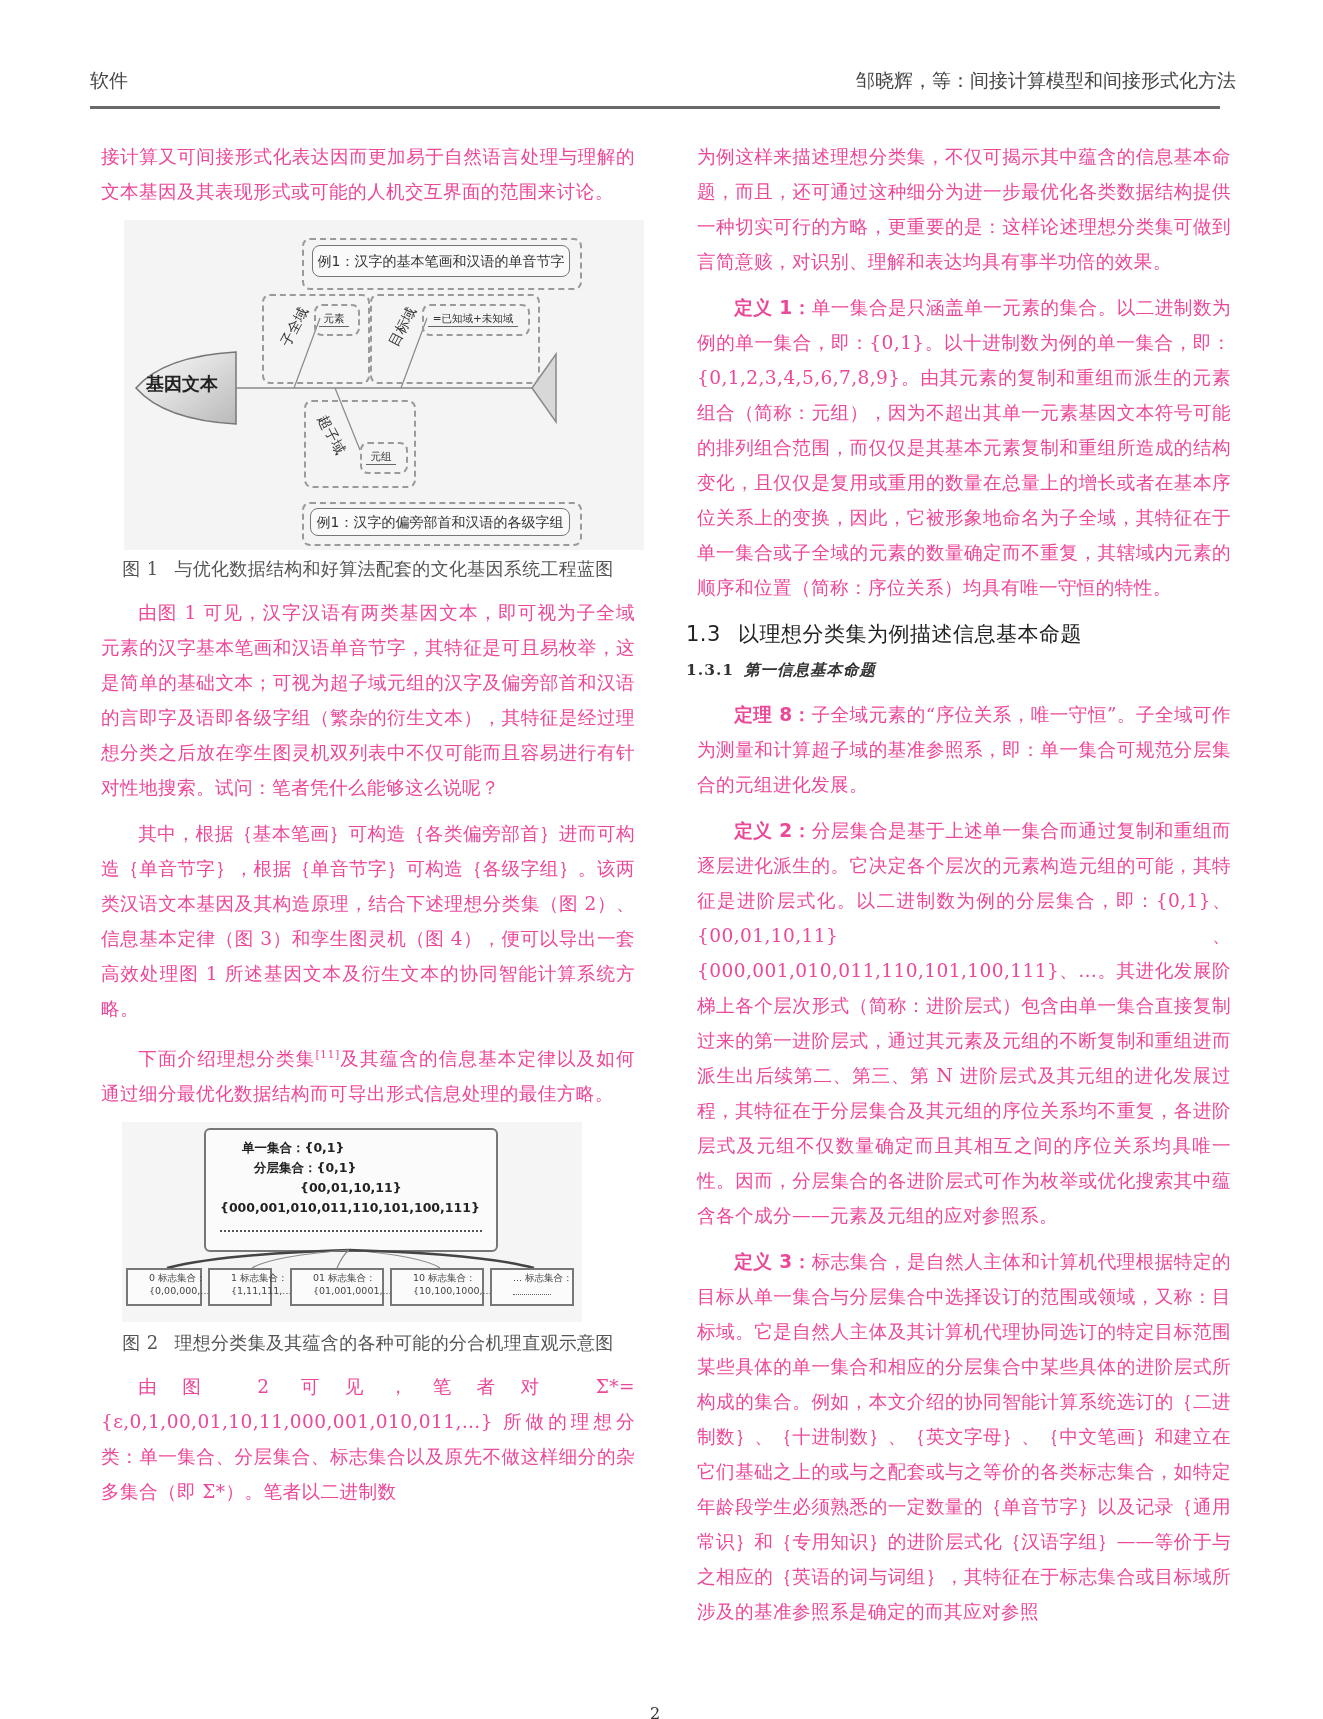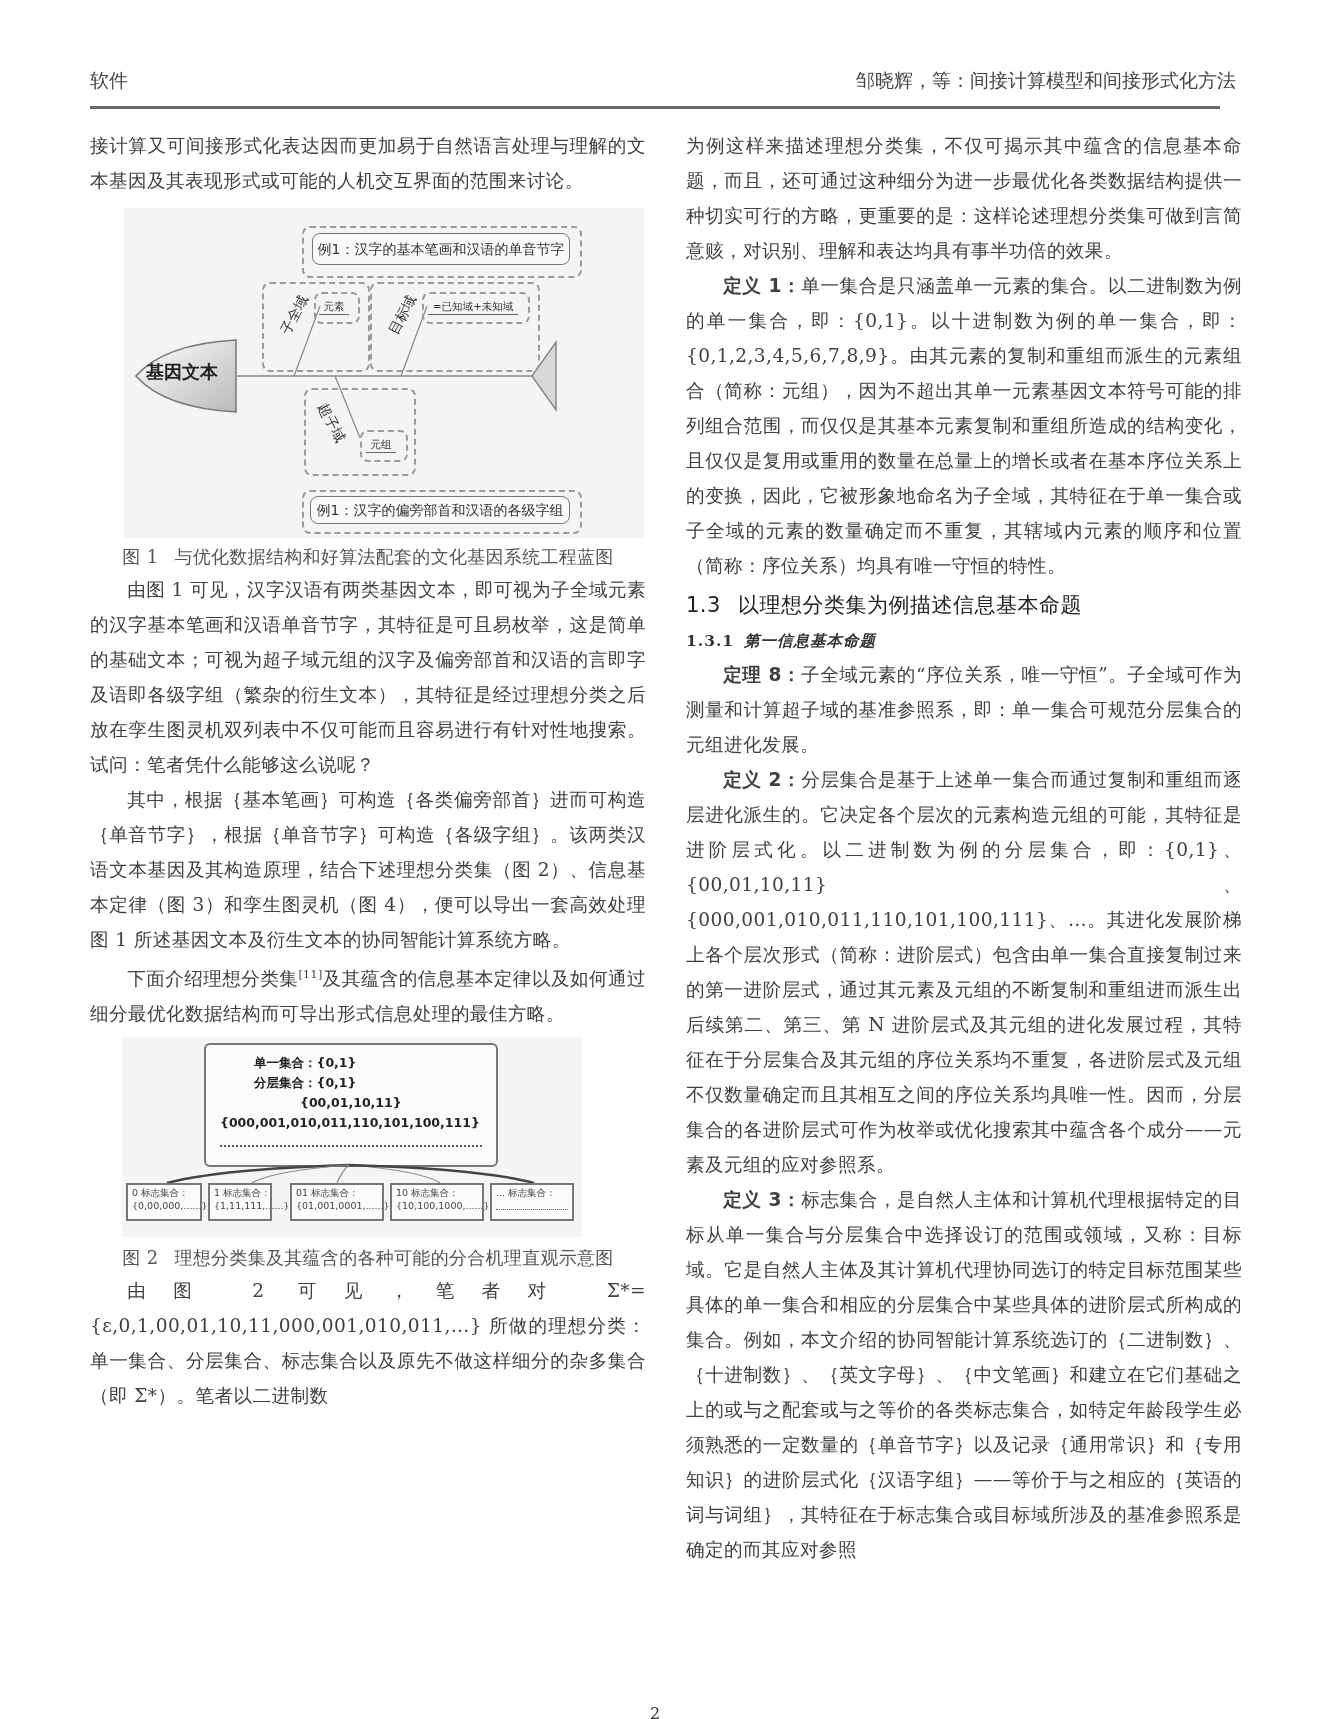--- a/index.html
+++ b/index.html
@@ -7,22 +7,22 @@
          font-family:"DejaVu Serif", "Liberation Serif", serif; color:#2a2a2a; }
   .header { position:absolute; left:90px; right:87px; top:62px; height:44px; }
   .header .left { position:absolute; left:0; top:6px; font-size:19px; color:#444; }
   .header .right { position:absolute; right:0; top:6px; font-size:19px; color:#444; }
   .header-rule { position:absolute; left:90px; right:103px; top:106px; height:3px; background:#6a6a6a; }
 
   .col { position:absolute; top:128px; width:556px; }
   .col.left { left:90px; }
   .col.right { left:686px; }
 
-  p.txt { margin:0; font-size:18.6px; line-height:35px; text-align:justify;
-          letter-spacing:0.4px; font-family:"DejaVu Serif", serif; color:#404040; }
+  p.txt { margin:11px; font-size:18.6px; line-height:35px; text-align:justify;
+          letter-spacing:0.4px; font-family:"DejaVu Serif", serif; color:#ec4899; }
   p.indent { text-indent:2em; }
   .bold { font-weight:bold; font-family:"DejaVu Sans", sans-serif; }
   sup { font-size:11px; }
 
   h2.sec { margin:4px 0 2px 0; font-family:"DejaVu Sans", sans-serif; font-weight:normal;
            font-size:21px; line-height:36px; color:#222; letter-spacing:0.5px; }
   h2.sec .num { display:inline-block; width:52px; }
   h3.sub { margin:0; font-family:"DejaVu Serif", serif; font-weight:bold; font-style:italic;
            font-size:15.5px; line-height:32px; color:#333; letter-spacing:1px; }
   h3.sub .num { display:inline-block; width:58px; font-style:normal; }
@@ -43,21 +43,21 @@
                     font-weight:bold; font-size:18px; color:#222; }
 
   
   .fig2 { position:relative; width:460px; height:200px; margin:6px 0 0 32px; background:#f5f5f5; }
   .topbox { position:absolute; left:82px; top:6px; width:290px; height:120px; border:2px solid #777;
             border-radius:6px; background:#fbfbfb; font-family:"DejaVu Sans", sans-serif; font-weight:bold;
             font-size:12.5px; color:#222; }
   .topbox .ln { position:absolute; white-space:nowrap; }
   .dots { position:absolute; left:14px; right:14px; top:100px; border-top:2px dotted #555; }
   .flagbox { position:absolute; top:146px; height:38px; border:2px solid #777; background:#fbfbfb;
-             font-family:"DejaVu Sans", sans-serif; font-size:9.5px; color:#444; padding:2px 4px; box-sizing:border-box; }
+             font-family:"DejaVu Sans", sans-serif; font-size:9.5px; color:#444; padding:2px 21px; box-sizing:border-box; }
   .flagbox .t { display:block; white-space:nowrap; }
   .flagbox .v { display:block; white-space:nowrap; }
   .flagbox .dl { display:block; border-top:1px dotted #666; margin-top:9px; }
   .pageno { position:absolute; left:650px; top:1704px; font-size:16px; color:#333; }
 </style>
 </head>
 <body>
 
 <div class="header">
   <span class="left">软件</span>
@@ -112,21 +112,21 @@
 
   <p class="txt indent">由图 1 可见，汉字汉语有两类基因文本，即可视为子全域元素的汉字基本笔画和汉语单音节字，其特征是可且易枚举，这是简单的基础文本；可视为超子域元组的汉字及偏旁部首和汉语的言即字及语即各级字组（繁杂的衍生文本），其特征是经过理想分类之后放在孪生图灵机双列表中不仅可能而且容易进行有针对性地搜索。试问：笔者凭什么能够这么说呢？</p>
   <p class="txt indent">其中，根据｛基本笔画｝可构造｛各类偏旁部首｝进而可构造｛单音节字｝，根据｛单音节字｝可构造｛各级字组｝。该两类汉语文本基因及其构造原理，结合下述理想分类集（图 2）、信息基本定律（图 3）和孪生图灵机（图 4），便可以导出一套高效处理图 1 所述基因文本及衍生文本的协同智能计算系统方略。</p>
   <p class="txt indent">
     <span>下面介绍理想分类集</span><sup>[11]</sup><span>及其蕴含的信息基本定律以及如何通过细分最优化数据结构而可导出形式信息处理的最佳方略。</span>
   </p>
 
 
   <div class="fig2">
     <div class="topbox">
-      <span class="ln" style="left:48px;top:10px">单一集合：{0,1}</span>
+      <span class="ln" style="left:36px;top:10px">单一集合：{0,1}</span>
       <span class="ln" style="left:48px;top:30px">分层集合：{0,1}</span>
       <span class="ln" style="left:94px;top:50px">{00,01,10,11}</span>
       <span class="ln" style="left:14px;top:70px">{000,001,010,011,110,101,100,111}</span>
       <div class="dots"></div>
     </div>
     <svg width="460" height="200" style="position:absolute;left:0;top:0">
       <path d="M227,128 Q100,132 45,146" stroke="#444" stroke-width="2.5" fill="none"></path>
       <path d="M227,128 Q150,134 130,146" stroke="#888" stroke-width="1.2" fill="none"></path>
       <path d="M227,128 Q220,134 215,146" stroke="#888" stroke-width="1.2" fill="none"></path>
       <path d="M227,128 Q300,134 318,146" stroke="#888" stroke-width="1.2" fill="none"></path>

